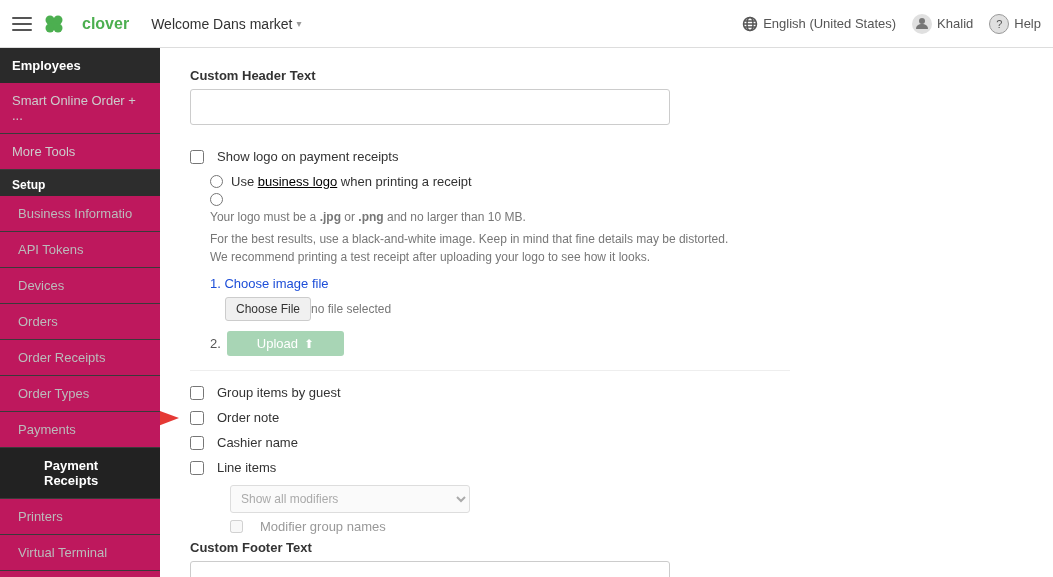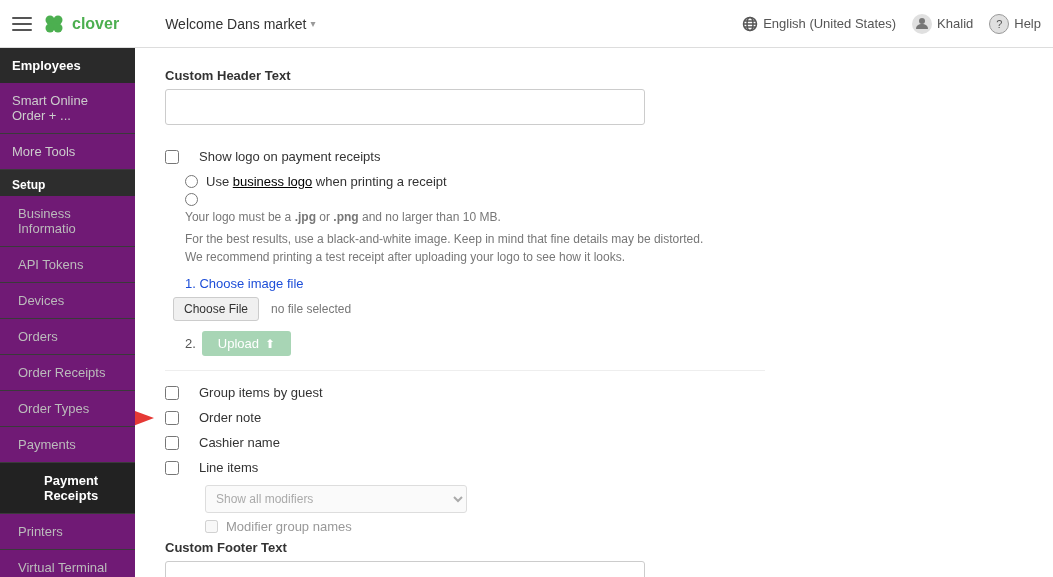--- a/index.html
+++ b/index.html
@@ -6,35 +6,35 @@
     body { font-family: -apple-system, BlinkMacSystemFont, 'Segoe UI', Arial, sans-serif; font-size: 13px; background: #f5f5f5; display: flex; flex-direction: column; height: 577px; overflow: hidden; }
 
     
     .topbar {
       display: flex; align-items: center; background: #fff; border-bottom: 1px solid #ddd;
       height: 48px; padding: 0 12px; flex-shrink: 0; z-index: 10;
     }
     .topbar-left { display: flex; align-items: center; gap: 10px; }
     .hamburger { width: 20px; height: 14px; display: flex; flex-direction: column; justify-content: space-between; cursor: pointer; }
     .hamburger span { display: block; height: 2px; background: #555; border-radius: 1px; }
-    .clover-logo { display: flex; align-items: center; gap: 6px; color: #4caf50; font-weight: 700; font-size: 16px; }
+    .clover-logo { display: flex; align-items: center; gap: 16px; color: #4caf50; font-weight: 700; font-size: 16px; }
     .clover-logo svg { width: 24px; height: 24px; }
-    .welcome-text { margin-left: 36px; font-size: 14px; color: #333; display: flex; align-items: center; gap: 4px; }
+    .welcome-text { margin-left: 12px; font-size: 14px; color: #333; display: flex; align-items: center; gap: 4px; }
     .welcome-arrow { color: #999; font-size: 10px; }
     .topbar-right { margin-left: auto; display: flex; align-items: center; gap: 16px; }
     .lang-btn, .user-btn, .help-btn { display: flex; align-items: center; gap: 5px; cursor: pointer; color: #555; font-size: 13px; }
     .lang-btn svg, .user-btn svg, .help-btn svg { width: 16px; height: 16px; }
     .circle-icon { width: 20px; height: 20px; border-radius: 50%; background: #e0e0e0; display: flex; align-items: center; justify-content: center; font-size: 11px; color: #555; }
 
     
     .main { display: flex; flex: 1; overflow: hidden; }
 
     
     .sidebar {
-      width: 135px; background: #701a75; color: #ccc; flex-shrink: 0;
+      width: 160px; background: #be185d; color: #ccc; flex-shrink: 0;
       overflow-y: auto; display: flex; flex-direction: column;
     }
     .sidebar-top { background: #2a2a2a; padding: 10px 12px; color: #fff; font-size: 13px; font-weight: 600; cursor: pointer; }
     .sidebar-item {
       padding: 10px 12px; font-size: 13px; color: #ccc; cursor: pointer;
       border-bottom: 1px solid #3a3a3a;
     }
     .sidebar-item.active { color: #fff; font-weight: 700; background: #222; }
     .sidebar-item.section-header { color: #fff; font-weight: 700; font-size: 12px; padding: 8px 12px 4px; background: #2d2d2d; border-bottom: none; text-transform: none; }
     .sidebar-item.sub { padding-left: 18px; font-size: 13px; color: #bbb; }
@@ -44,59 +44,59 @@
     .content { flex: 1; overflow-y: auto; background: #fff; padding: 20px 30px; }
 
     .section-label { font-weight: 600; font-size: 13px; color: #333; margin-bottom: 6px; }
 
     .text-input {
       width: 100%; max-width: 480px; height: 36px; border: 1px solid #ccc;
       border-radius: 3px; padding: 0 8px; font-size: 13px; color: #333;
       background: #fff; outline: none;
     }
 
-    .checkbox-row { display: flex; align-items: center; gap: 20px; margin: 10px 0; }
+    .checkbox-row { display: flex; align-items: center; gap: 13px; margin: 10px 0; }
     .checkbox-row input[type="checkbox"] { width: 14px; height: 14px; cursor: pointer; accent-color: #4caf50; }
     .checkbox-row label { font-size: 13px; color: #333; cursor: pointer; }
 
     .radio-row { display: flex; align-items: center; gap: 8px; margin: 4px 0 4px 20px; }
     .radio-row input[type="radio"] { width: 13px; height: 13px; accent-color: #4caf50; }
     .radio-row label { font-size: 13px; color: #333; }
 
     .hint-text { font-size: 12px; color: #777; margin: 4px 0 4px 20px; }
     .hint-bold { font-weight: 700; }
 
     .info-text { font-size: 12px; color: #777; margin: 6px 0 10px 20px; max-width: 520px; line-height: 1.5; }
 
     .step-label { font-size: 13px; color: #1d4ed8; margin: 10px 0 6px 20px; }
 
-    .file-row { display: flex; align-items: center; gap: 12px; margin-left: 8px; }
+    .file-row { display: flex; align-items: center; gap: 0; margin-left: 35px; }
     .choose-file-btn {
       padding: 4px 10px; background: #f0f0f0; border: 1px solid #ccc;
       border-radius: 3px; font-size: 12px; color: #333; cursor: pointer;
     }
     .no-file-text { font-size: 12px; color: #777; }
 
     .upload-btn {
       display: inline-flex; align-items: center; gap: 6px;
-      padding: 5px 16px; background: #a8d5b5; border: none;
+      padding: 5px 30px; background: #a8d5b5; border: none;
       border-radius: 3px; font-size: 13px; color: #fff; cursor: pointer;
       margin-left: 20px; margin-top: 8px;
     }
     .upload-icon { font-size: 12px; }
 
     .divider { height: 1px; background: #eee; margin: 14px 0; }
 
     .show-modifiers-row { display: flex; align-items: center; margin: 4px 0 4px 40px; }
     .show-modifiers-select {
-      width: 262px; height: 28px; border: 1px solid #ddd; border-radius: 3px;
+      width: 240px; height: 28px; border: 1px solid #ddd; border-radius: 3px;
       font-size: 12px; color: #aaa; background: #fafafa; padding: 0 6px;
       outline: none;
     }
-    .modifier-row { display: flex; align-items: center; gap: 8px; margin: 6px 0 6px 40px; }
+    .modifier-row { display: flex; align-items: center; gap: 17px; margin: 6px 0 6px 40px; }
     .modifier-row input[type="checkbox"] { width: 13px; height: 13px; accent-color: #4caf50; }
     .modifier-row label { font-size: 13px; color: #999; }
 
     .business-link { color: #000000; text-decoration: underline; cursor: pointer; }
 
     .content-inner { max-width: 600px; }
   </style>
 </head>
 <body>
 

